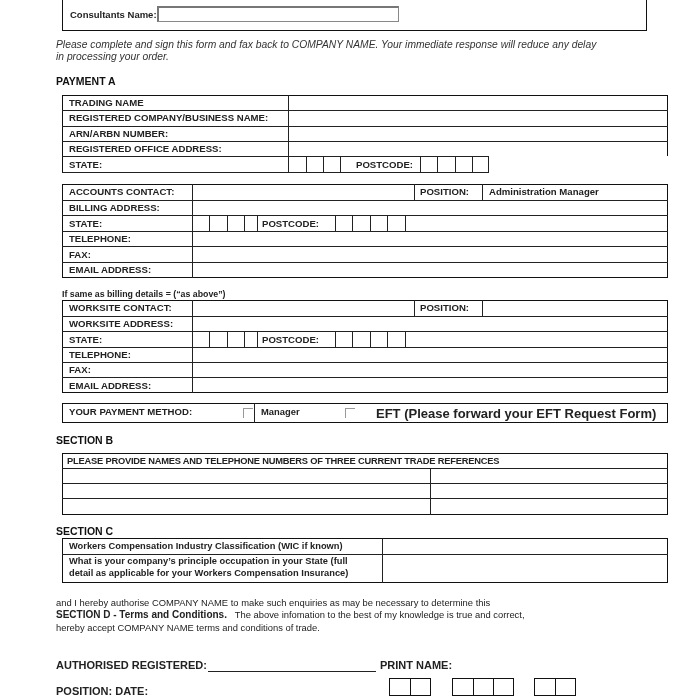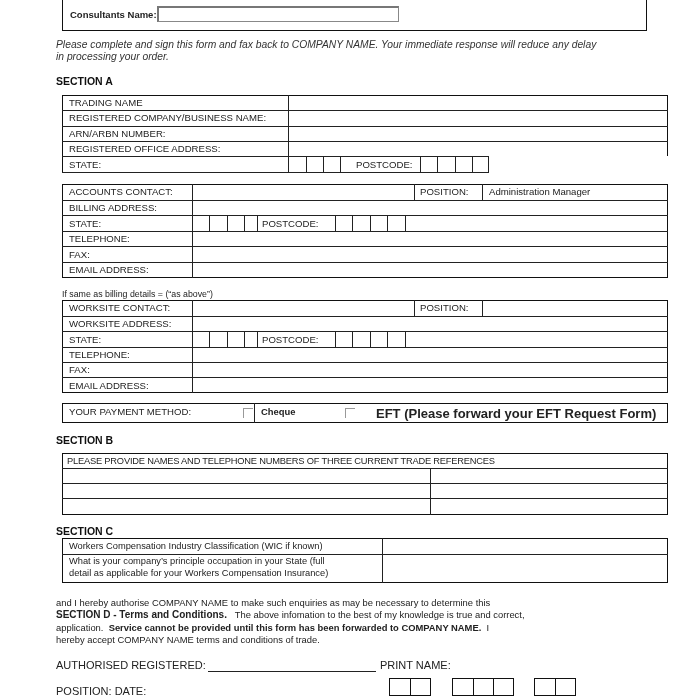--- a/index.html
+++ b/index.html
@@ -1,41 +1,41 @@
 <!DOCTYPE html>
 <html><head>
 <meta charset="utf-8">
 <style>
   html, body { margin:0; padding:0; background:#ffffff; }
   body { width:700px; height:700px; position:relative; overflow:hidden;
          font-family:"Liberation Sans", sans-serif; color:#1a1a1a; }
   .abs { position:absolute; }
   .box { position:absolute; border:1.5px solid #111; box-sizing:border-box; }
   .cell { position:absolute; border:1px solid #222; box-sizing:border-box; }
-  .lbl { position:absolute; font-size:9.6px; color:#222; white-space:nowrap; line-height:1; }
+  .lbl { position:absolute; font-size:9.6px; color:#222; white-space:nowrap; line-height:1;font-weight:bold; }
   .heading { position:absolute; font-size:10.5px; font-weight:bold; color:#111; }
   .italic { font-style:italic; font-size:10.3px; color:#333; line-height:12px; }
   .tbl { position:absolute; border:1.6px solid #111; box-sizing:border-box; }
   .hline { position:absolute; height:0; border-top:1px solid #222; }
   .vline { position:absolute; width:0; border-left:1px solid #222; }
   .checkbox { position:absolute; width:10px; height:10px; border-top:1px solid #999; border-left:1px solid #999; box-sizing:border-box; background:#fff; }
   .sig-line { position:absolute; height:0; border-top:1px solid #222; }
   .datebox { position:absolute; border:1.5px solid #111; box-sizing:border-box; height:18px; }
 </style>
 </head>
 <body>
 
 <div class="box" style="left:62px; top:-4px; width:585px; height:35px; border-width:1.6px;"></div>
 <div class="lbl" style="left:70px; top:10px; font-weight:bold; font-size:9.5px;">Consultants Name:</div>
 <input class="abs" style="left: 157px; top: 6px; width: 242px; height: 16px; border-width: 2px 1px 1px 2px; border-style: solid; border-color: rgb(119, 119, 119) rgb(136, 136, 136) rgb(136, 136, 136) rgb(119, 119, 119); border-image: initial; box-sizing: border-box; padding: 0px; background: rgb(255, 255, 255);" value="">
 
 <div class="abs italic" style="left:56px; top:39px;">Please complete and sign this form and fax back to COMPANY NAME.  Your immediate response will reduce any delay</div>
 <div class="abs italic" style="left:56px; top:51px;">in processing your order.</div>
 
-<div class="heading" style="left:56px; top:75px;">SECTION A</div>
+<div class="heading" style="left:56px; top:75px;">PAYMENT A</div>
 
 <div class="tbl" style="left:62px; top:95px; width:606px; height:78px;"></div>
 <div class="hline" style="left:62px; top:110px; width:606px;"></div>
 <div class="hline" style="left:62px; top:126px; width:606px;"></div>
 <div class="hline" style="left:62px; top:141px; width:606px;"></div>
 <div class="hline" style="left:62px; top:156px; width:606px;"></div>
 <div class="vline" style="left:288px; top:95px; height:78px;"></div>
 <div class="lbl" style="left:69px; top:98px;">TRADING NAME</div>
 <div class="abs" style="left:289px; top:96px; width:377px; height:13px;"></div>
 <div class="lbl" style="left:69px; top:113px;">REGISTERED COMPANY/BUSINESS NAME:</div>
@@ -136,21 +136,21 @@
 <div class="abs" style="left:193px; top:348px; width:474px; height:13px;"></div>
 <div class="lbl" style="left:69px; top:365px;">FAX:</div>
 <div class="abs" style="left:193px; top:363px; width:474px; height:13px;"></div>
 <div class="lbl" style="left:69px; top:381px;">EMAIL ADDRESS:</div>
 <div class="abs" style="left:193px; top:378px; width:474px; height:14px;"></div>
 
 <div class="tbl" style="left:62px; top:403px; width:606px; height:20px;"></div>
 <div class="vline" style="left:254px; top:403px; height:20px;"></div>
 <div class="lbl" style="left:69px; top:407px;">YOUR PAYMENT METHOD:</div>
 <div class="checkbox" style="left:243px; top:408px;"></div>
-<div class="lbl" style="left:261px; top:407px; font-weight:bold; font-size:9.4px;">Cheque</div>
+<div class="lbl" style="left:261px; top:407px; font-weight:bold; font-size:9.4px;">Manager</div>
 <div class="checkbox" style="left:345px; top:408px;"></div>
 <div class="lbl" style="left:376px; top:407px; font-weight:bold; font-size:13px;">EFT (Please forward your EFT Request Form)</div>
 
 <div class="heading" style="left:56px; top:434px;">SECTION B</div>
 <div class="tbl" style="left:62px; top:453px; width:606px; height:62px;"></div>
 <div class="hline" style="left:62px; top:468px; width:606px;"></div>
 <div class="hline" style="left:62px; top:483px; width:606px;"></div>
 <div class="hline" style="left:62px; top:498px; width:606px;"></div>
 <div class="vline" style="left:430px; top:468px; height:47px;"></div>
 <div class="lbl" style="left:67px; top:457px; font-size:9.3px; letter-spacing:-0.2px;">PLEASE PROVIDE NAMES AND TELEPHONE NUMBERS OF THREE CURRENT TRADE REFERENCES</div>
@@ -167,21 +167,20 @@
 <div class="vline" style="left:382px; top:538px; height:45px;"></div>
 <div class="lbl" style="left:69px; top:542px; font-size:9.3px;">Workers Compensation Industry Classification (WIC if known)</div>
 <div class="abs" style="left:383px; top:539px; width:284px; height:14px;"></div>
 <div class="lbl" style="left:69px; top:557px; font-size:9.3px;">What is your company’s principle occupation in your State (full</div>
 <div class="lbl" style="left:69px; top:569px; font-size:9.3px;">detail as applicable for your Workers Compensation Insurance)</div>
 <div class="abs" style="left:383px; top:555px; width:284px; height:27px;"></div>
 
 <div class="abs" style="left:56px; top:597px; width:600px; font-size:9.4px; line-height:12.3px; color:#222;">
   <div>and I hereby authorise COMPANY NAME to make such enquiries as may be necessary to determine this</div>
   <div><span style="font-weight:bold; font-size:10px;">SECTION D - Terms and Conditions.</span>&nbsp;&nbsp;&nbsp;<span>The above infomation to the best of my knowledge is true and correct,</span></div>
-  <div><span>application.</span>&nbsp;&nbsp;<span style="font-weight:bold;">Service cannot be provided until this form has been forwarded to COMPANY NAME.</span>&nbsp;&nbsp;<span>I</span></div>
   <div>hereby accept COMPANY NAME terms and conditions of trade.</div>
 </div>
 
 <div class="lbl" style="left:56px; top:660px; font-size:11px;">AUTHORISED REGISTERED:</div>
 <div class="sig-line" style="left:208px; top:671px; width:168px;"></div>
 <div class="lbl" style="left:380px; top:660px; font-size:11px;">PRINT NAME:</div>
 <div class="lbl" style="left:56px; top:686px; font-size:11px;">POSITION: DATE:</div>
 
 <div class="datebox" style="left:389px; top:678px; width:42px;"></div>
 <div class="vline" style="left:410px; top:678px; height:18px; border-left-width:1.5px; border-color:#111;"></div>

